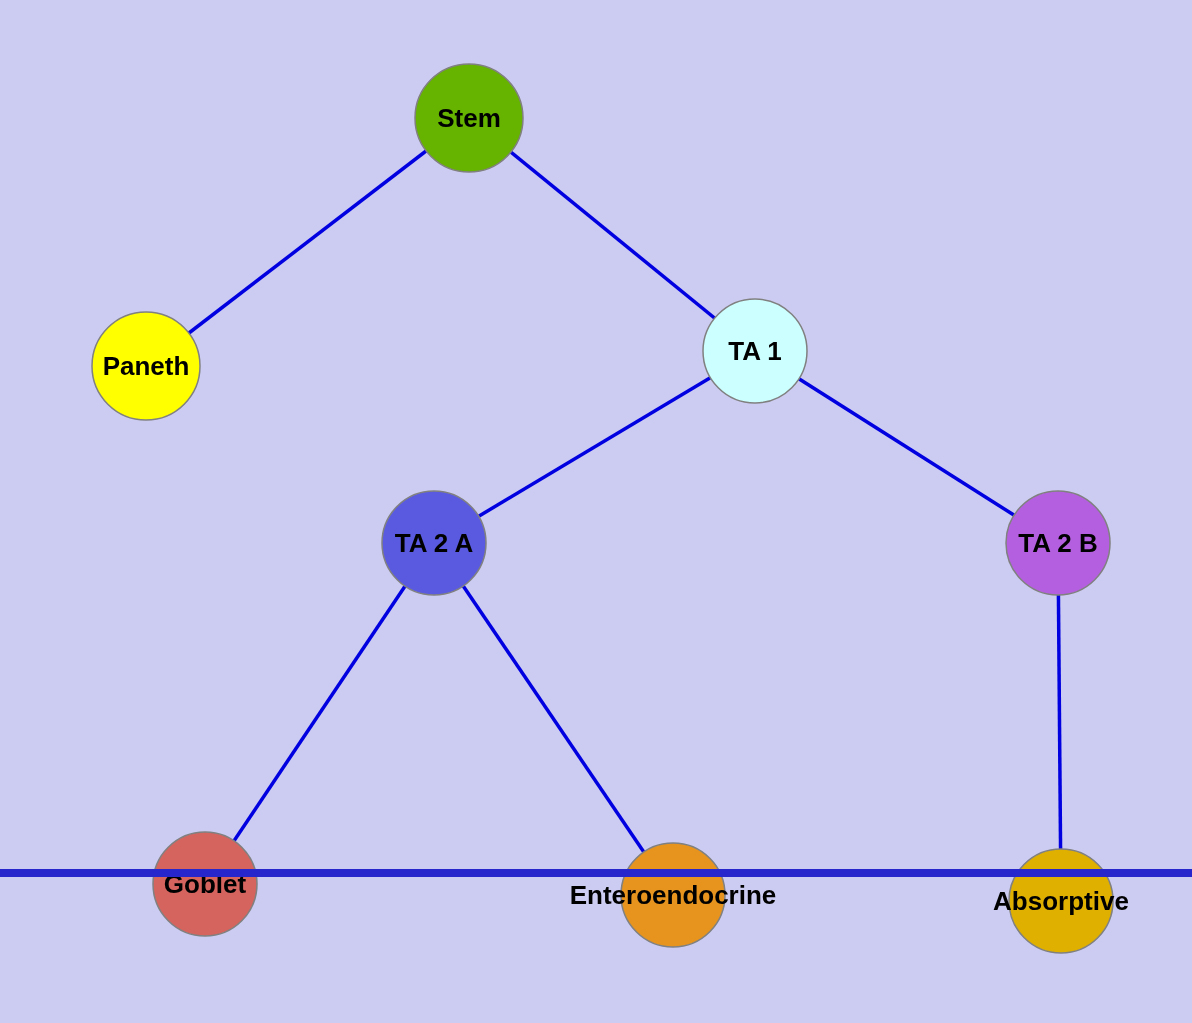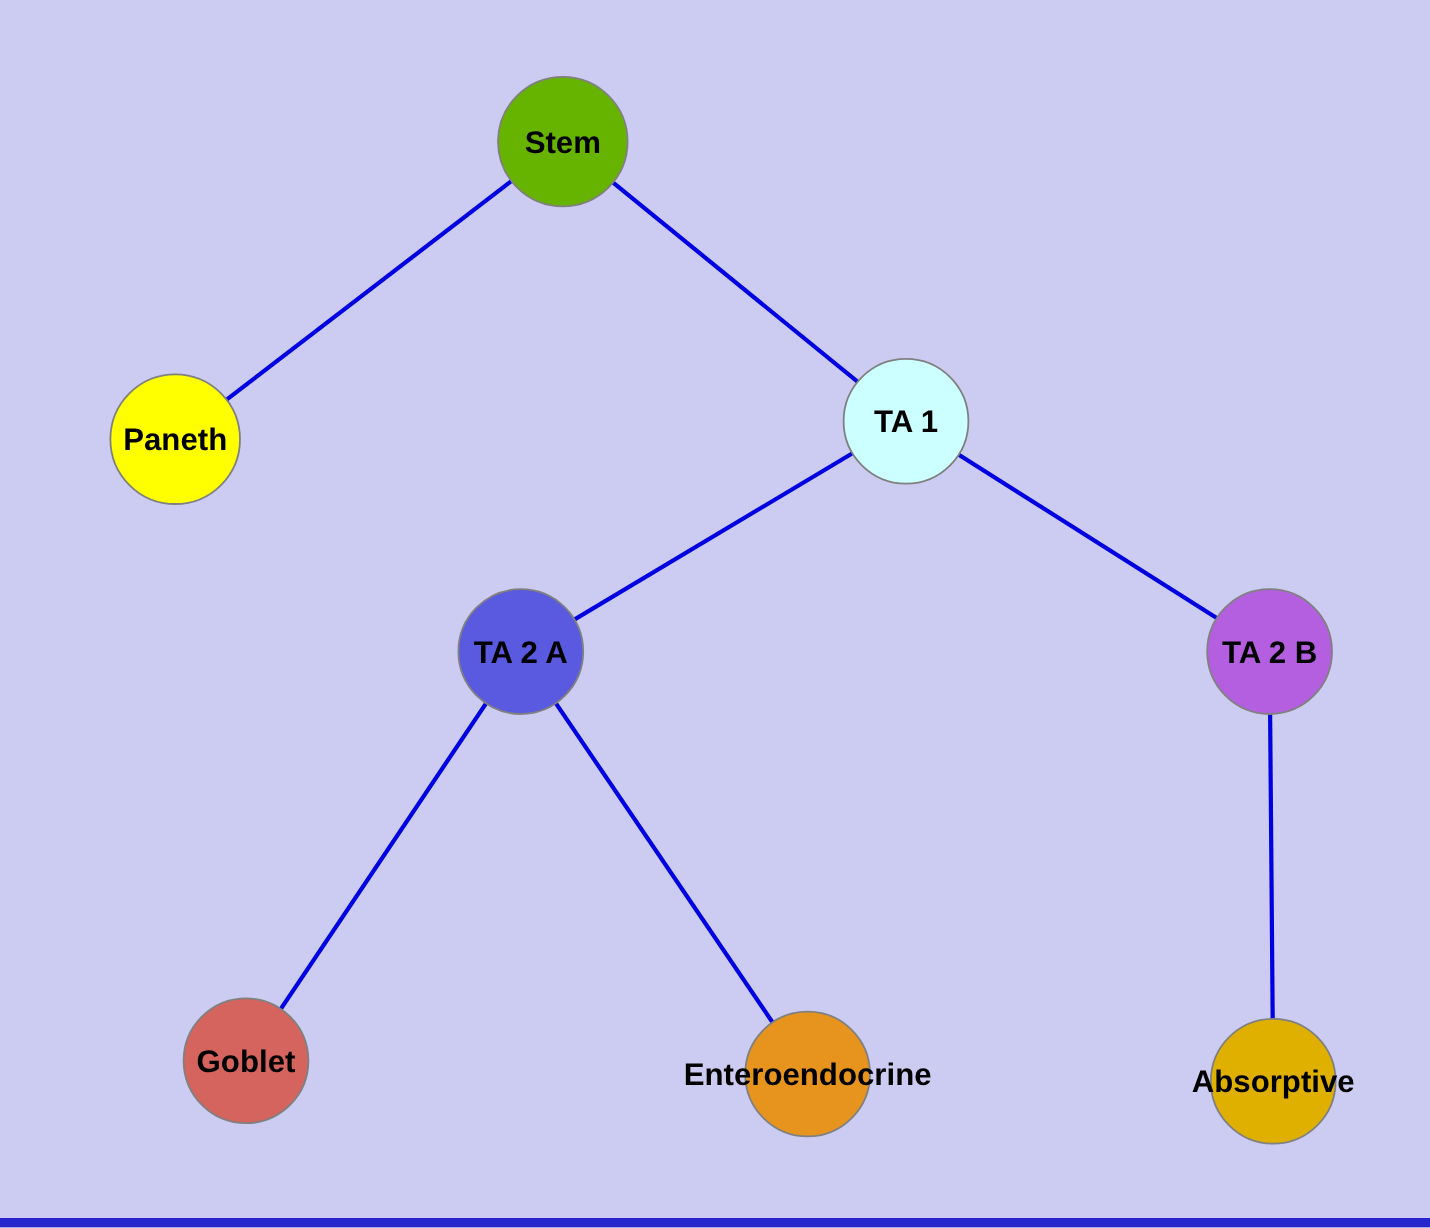--- a/index.html
+++ b/index.html
@@ -6,21 +6,21 @@
     margin: 0;
     padding: 0;
     width: 1192px;
     height: 1023px;
     overflow: hidden;
     font-family: "Liberation Sans", sans-serif;
   }
   #canvas-wrap {
     position: relative;
     width: 1192px;
-    height: 1023px;
+    height: 877px;
   }
   #diagram-svg {
     display: block;
     width: 1192px;
     height: 1023px;
   }
   #bottom-border {
     position: absolute;
     left: 0;
     bottom: 0;

